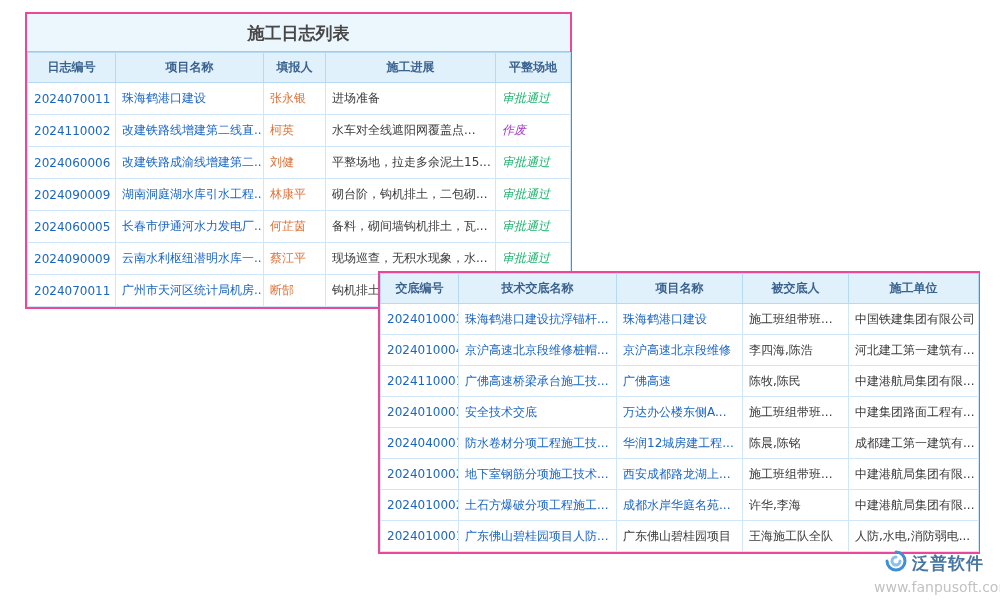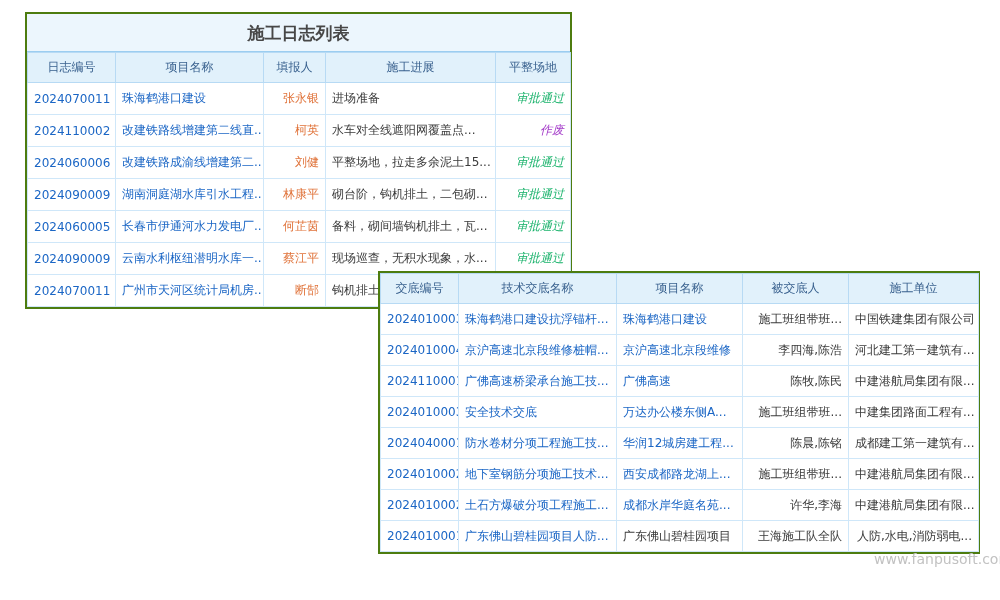--- a/index.html
+++ b/index.html
@@ -6,57 +6,57 @@
   html,body { width:1000px; height:600px; }
   body {
     position:relative;
     background:#ffffff;
     overflow:hidden;
     font-family:"DejaVu Sans","Liberation Sans",sans-serif;
   }
   .tcard {
     position:absolute;
     background:#bef264;
-    border:2px solid #4d7c0f;
+    border:2px solid #ec4899;
   }
   #log-table { left:25px; top:12px; width:547px; z-index:1; }
   #disclosure-table { left:378px; top:271px; width:602px; z-index:2; }
   .tcard .title-bar {
     text-align:center;
     font-weight:bold;
     color:#474747;
     background:#ecf6fd;
     border-bottom:1px solid #9bcdf0;
   }
   #log-table .title-bar { height:38px; line-height:38px; font-size:17px; }
   #disclosure-table .title-bar { height:36px; line-height:36px; font-size:16px; }
   table { width:100%; border-collapse:collapse; table-layout:fixed; }
   th {
     background:#e1f1fb;
     color:#3a628f;
     font-size:12px;
-    font-weight:normal;
+    font-weight:bold;
     height:30px;
     border:1px solid #b7daf4;
     text-align:center;
     white-space:nowrap;
     overflow:hidden;
   }
   td {
     font-size:12px;
     color:#3a3a3a;
     border:1px solid #cfe7f9;
     padding:0 6px;
     white-space:nowrap;
     overflow:hidden;
     background:#ffffff;
   }
   #log-table td { height:32px; }
   #disclosure-table td { height:31px; }
-  td.c { text-align:right; }
+  td.c { text-align:left; }
   td.l { text-align:left; }
   td.link { color:#1b66c5; cursor:pointer; }
   td.person { color:#e0733a; }
   td.status { color:#17b26a;font-style:italic; }
   td.status.void { color:#a238c8; }
   .watermark {
     position:absolute;
     left:874px;
     top:549px;
     width:120px;
@@ -230,14 +230,23 @@
         <td class="l link">广东佛山碧桂园项目人防...</td>
         <td class="l">广东佛山碧桂园项目</td>
         <td class="c">王海施工队全队</td>
         <td class="c">人防,水电,消防弱电...</td>
       </tr>
     </tbody>
   </table>
 </div>
 
 <div class="watermark">
+  <div class="logo-row">
+    <span>
+      <svg width="24" height="24" viewBox="0 0 24 24" fill="none">
+        <path d="M12 3a9 9 0 1 1-9 9" stroke="#3f8fd6" stroke-width="3" stroke-linecap="round"></path>
+        <path d="M12 8a4 4 0 1 0 4 4" stroke="#8cc0ea" stroke-width="3" stroke-linecap="round"></path>
+      </svg>
+    </span>
+    <span class="brand">泛普软件</span>
+  </div>
   <div class="site">www.fanpusoft.com</div>
 </div>
 
 </body></html>

